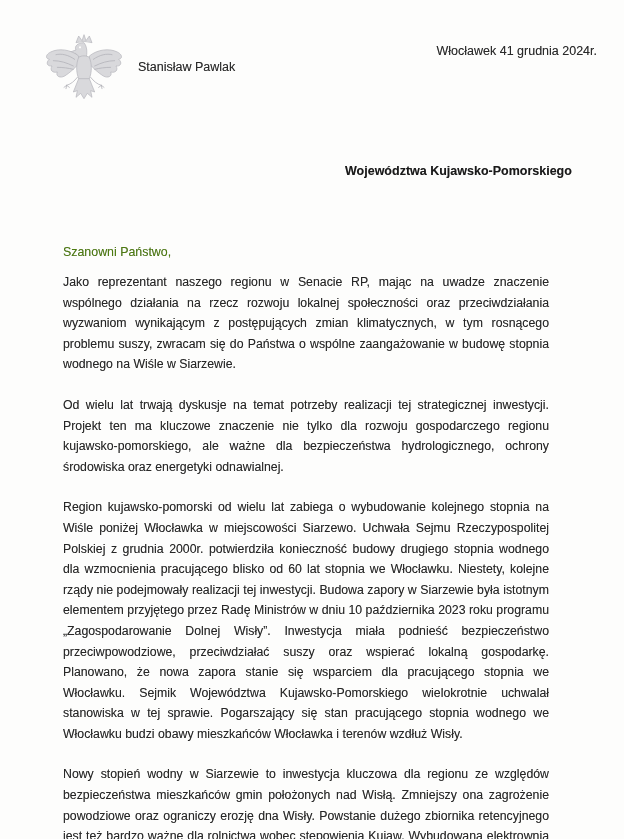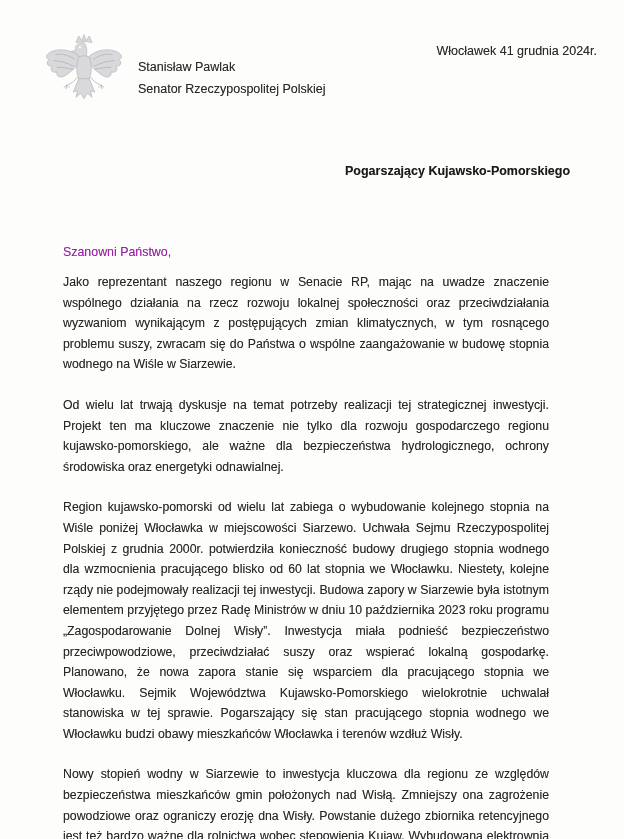--- a/index.html
+++ b/index.html
@@ -47,21 +47,21 @@
     text-shadow: 0 0 0.4px rgba(20,20,20,0.4);
   }
   
   .letter-body {
     position: absolute;
     left: 63px; top: 245px;
     width: 498px;
   }
   .salutation {
     font-size: 12.4px;
-    color: #a21caf;
+    color: #4d7c0f;
     margin: 0 0 13px 0;
     text-shadow: 0 0 0.4px rgba(40,40,40,0.4);
   }
   p.para {
     margin: 0 12px 20px 0;
     font-size: 12.3px;
     line-height: 20.6px;
     text-align: justify;
     color: #272727;
     text-shadow: 0 0 0.4px rgba(40,40,40,0.4);
@@ -93,27 +93,26 @@
       <path class="eagle-line" d="M50,67 C45,73 41,77 34,79 M34,79 l-4,3 M34,79 l-1,5 M34,79 l4,3"></path>
       <path class="eagle-line" d="M70,67 C75,73 79,77 86,79 M86,79 l4,3 M86,79 l1,5 M86,79 l-4,3"></path>
 
       <path class="eagle-line" d="M18,33 C26,31 36,33 46,40 M14,42 C24,42 34,45 44,50 M20,52 C28,52 36,53 44,55"></path>
       <path class="eagle-line" d="M102,33 C94,31 84,33 74,40 M106,42 C96,42 86,45 76,50 M100,52 C92,52 84,53 76,55"></path>
     </svg>
   </div>
 
   <div class="sender">
     <div>Stanisław Pawlak</div>
-    <div>Senator Rzeczypospolitej Polskiej</div>
   </div>
 
   <div class="date-line">Włocławek 41 grudnia 2024r.</div>
 
   <div class="recipient">
-    <div>Pogarszający Kujawsko-Pomorskiego</div>
+    <div>Województwa Kujawsko-Pomorskiego</div>
   </div>
 
   <div class="letter-body">
     <div class="salutation">Szanowni Państwo,</div>
     <p class="para">Jako reprezentant naszego regionu w Senacie RP, mając na uwadze znaczenie wspólnego działania na rzecz rozwoju lokalnej społeczności oraz przeciwdziałania wyzwaniom wynikającym z postępujących zmian klimatycznych, w tym rosnącego problemu suszy, zwracam się do Państwa o wspólne zaangażowanie w budowę stopnia wodnego na Wiśle w Siarzewie.</p>
     <p class="para">Od wielu lat trwają dyskusje na temat potrzeby realizacji tej strategicznej inwestycji. Projekt ten ma kluczowe znaczenie nie tylko dla rozwoju gospodarczego regionu kujawsko-pomorskiego, ale ważne dla bezpieczeństwa hydrologicznego, ochrony środowiska oraz energetyki odnawialnej.</p>
     <p class="para">Region kujawsko-pomorski od wielu lat zabiega o wybudowanie kolejnego stopnia na Wiśle poniżej Włocławka w miejscowości Siarzewo. Uchwała Sejmu Rzeczypospolitej Polskiej z grudnia 2000r. potwierdziła konieczność budowy drugiego stopnia wodnego dla wzmocnienia pracującego blisko od 60 lat stopnia we Włocławku. Niestety, kolejne rządy nie podejmowały realizacji tej inwestycji. Budowa zapory w Siarzewie była istotnym elementem przyjętego przez Radę Ministrów w dniu 10 października 2023 roku programu „Zagospodarowanie Dolnej Wisły”. Inwestycja miała podnieść bezpieczeństwo przeciwpowodziowe, przeciwdziałać suszy oraz wspierać lokalną gospodarkę. Planowano, że nowa zapora stanie się wsparciem dla pracującego stopnia we Włocławku. Sejmik Województwa Kujawsko-Pomorskiego wielokrotnie uchwalał stanowiska w tej sprawie. Pogarszający się stan pracującego stopnia wodnego we Włocławku budzi obawy mieszkańców Włocławka i terenów wzdłuż Wisły.</p>
     <p class="para">Nowy stopień wodny w Siarzewie to inwestycja kluczowa dla regionu ze względów bezpieczeństwa mieszkańców gmin położonych nad Wisłą. Zmniejszy ona zagrożenie powodziowe oraz ograniczy erozję dna Wisły. Powstanie dużego zbiornika retencyjnego jest też bardzo ważne dla rolnictwa wobec stepowienia Kujaw. Wybudowana elektrownia wodna stanowić będzie ponadto czyste źródło energii.</p>
 
   </div>

